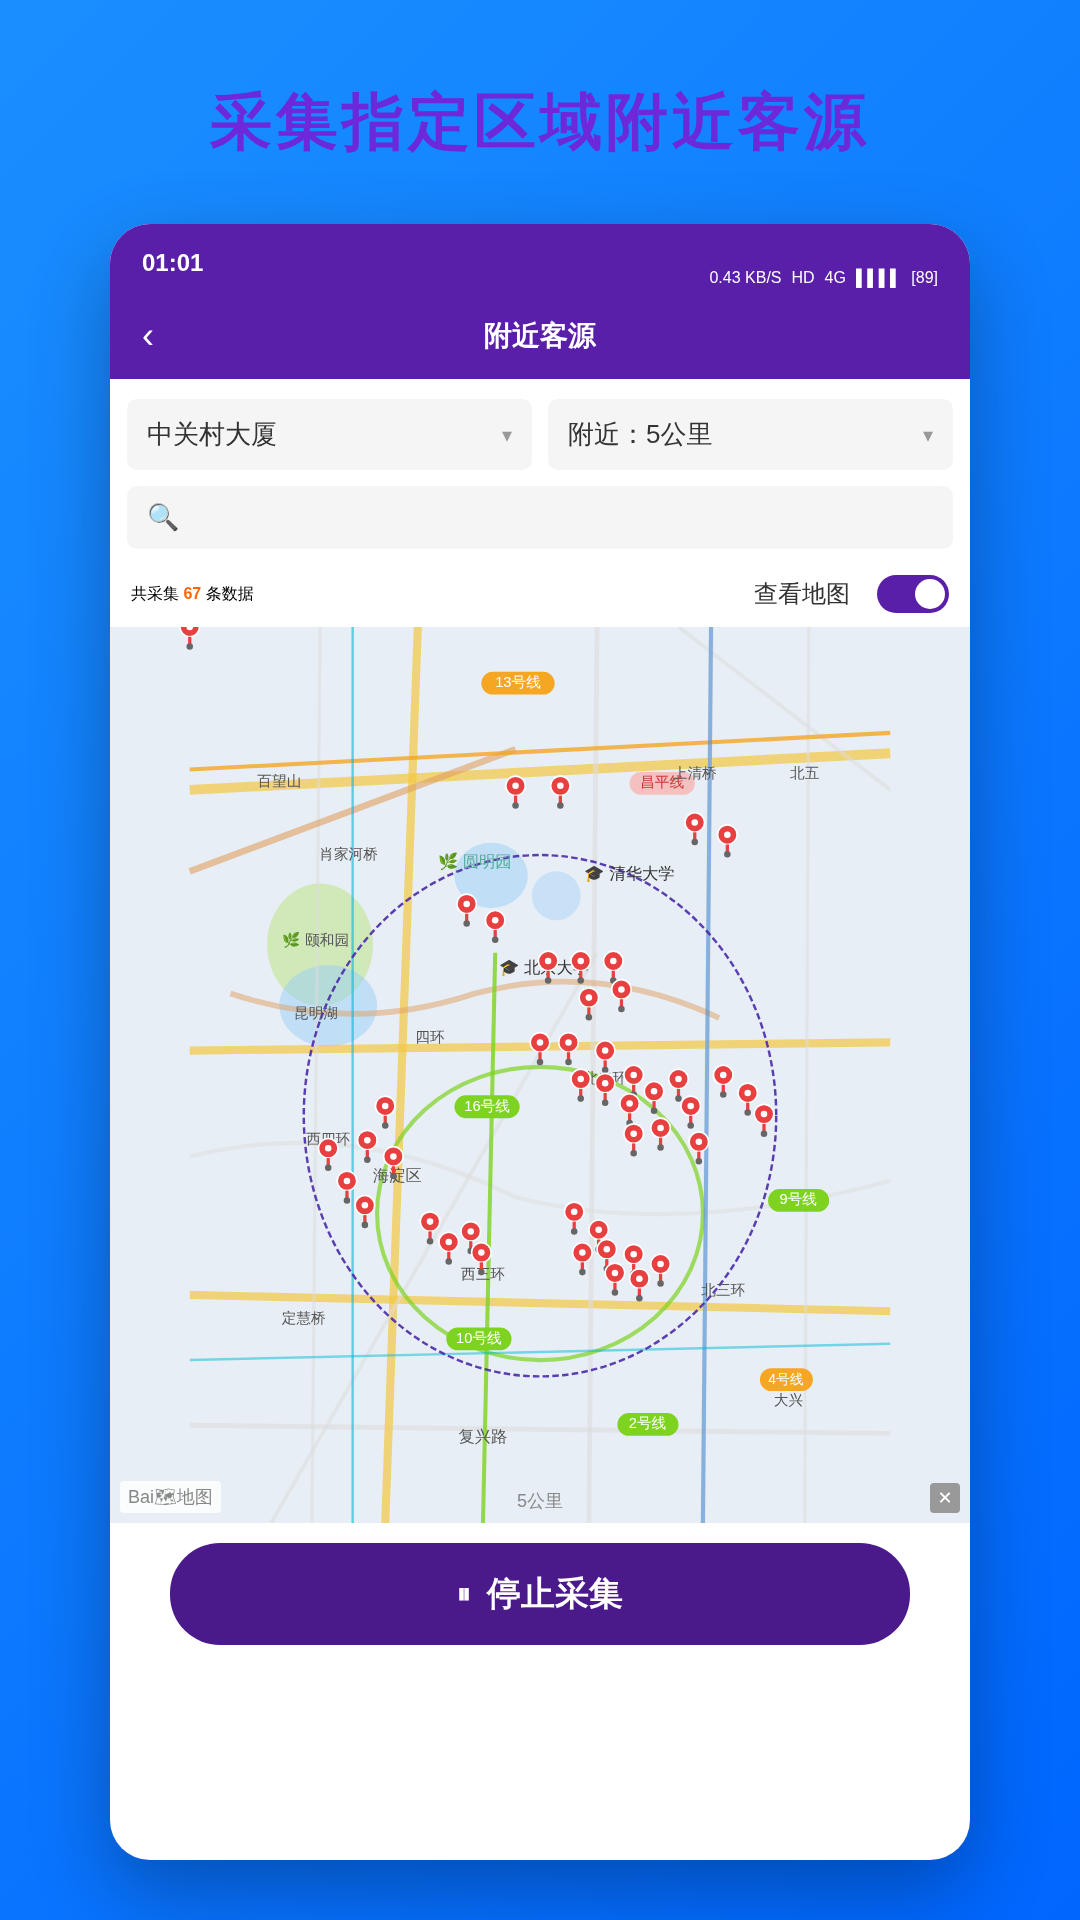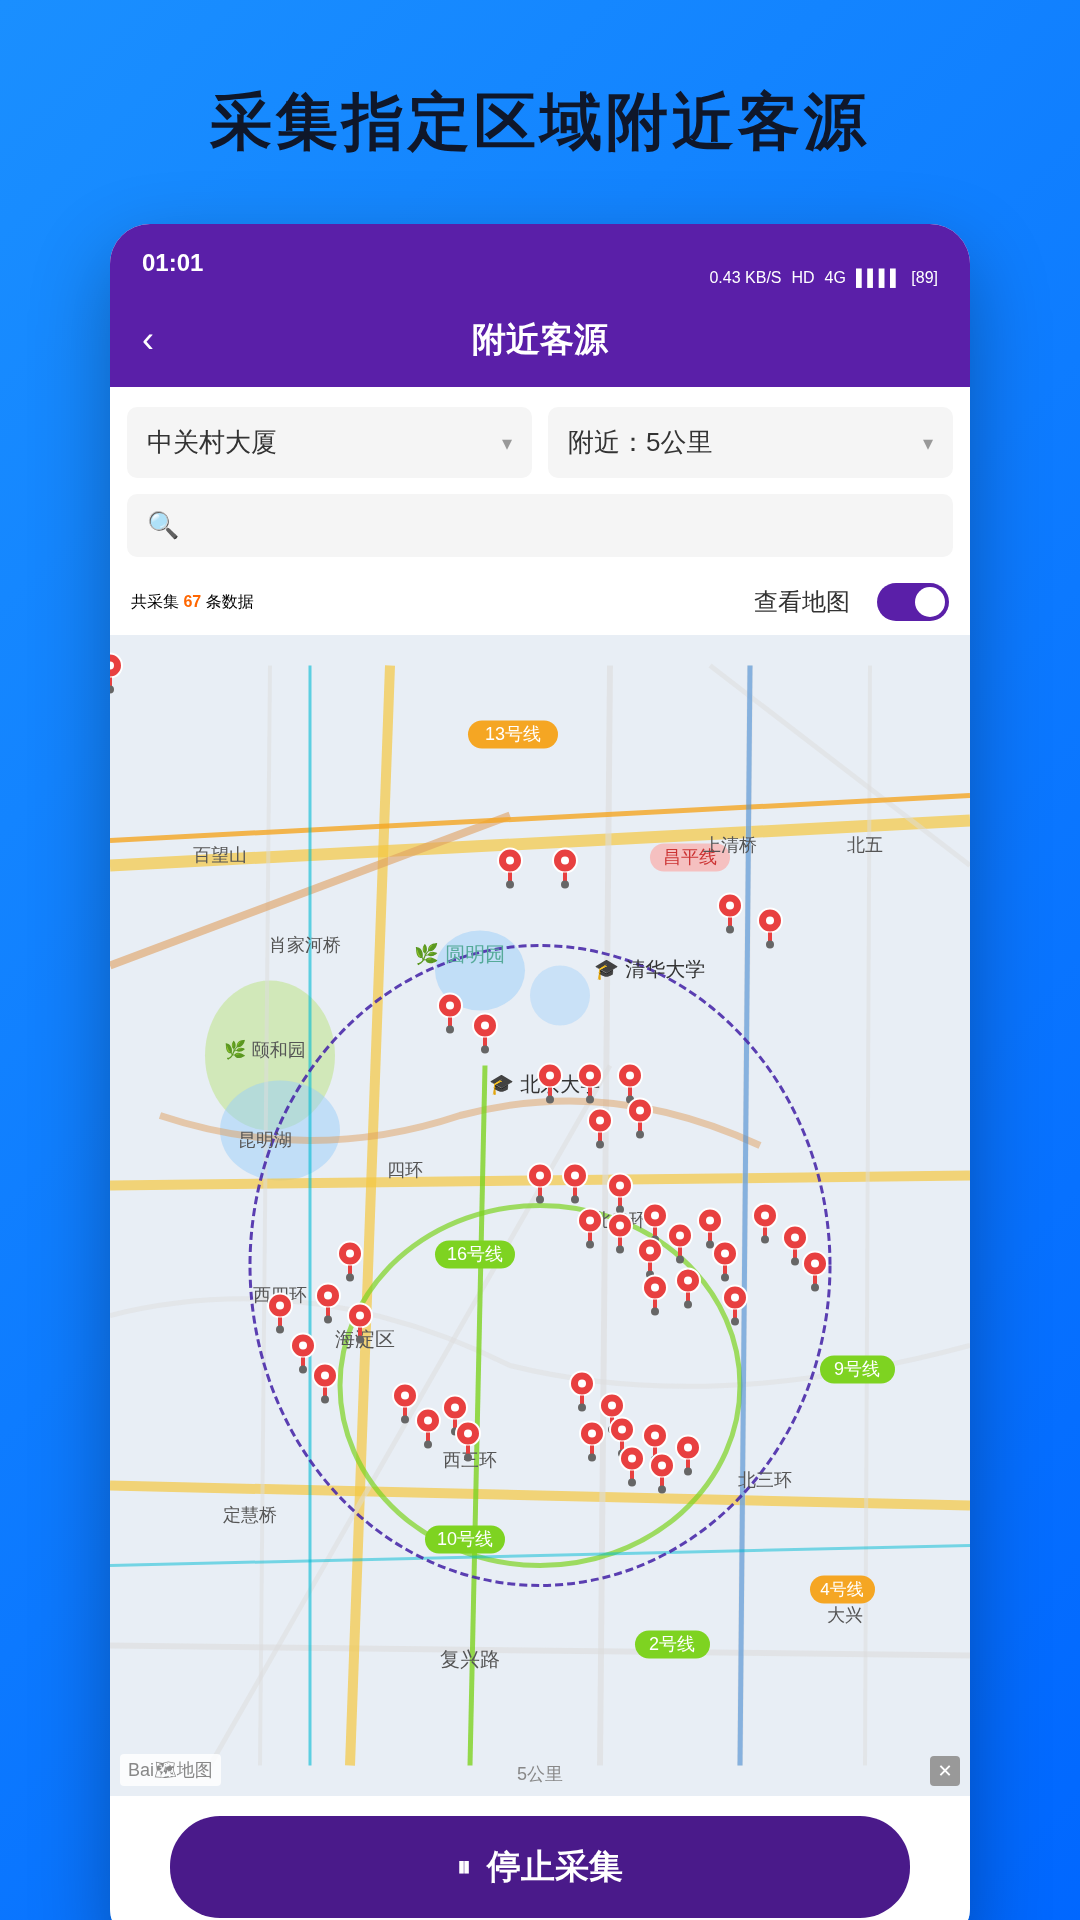--- a/index.html
+++ b/index.html
@@ -8,21 +8,21 @@
       width: 1080px;
       min-height: 1920px;
       background: linear-gradient(135deg, #1a8fff 0%, #0066ff 100%);
       font-family: 'PingFang SC', 'Microsoft YaHei', sans-serif;
       display: flex;
       flex-direction: column;
       align-items: center;
       overflow-x: hidden;
     }
     .top-title {
-      color: #0f172a;
+      color: #6d28d9;
       font-size: 62px;
       font-weight: 800;
       text-align: center;
       padding: 80px 40px 60px;
       letter-spacing: 4px;
     }
     .phone-container {
       width: 860px;
       background: white;
       border-radius: 40px;
@@ -55,21 +55,21 @@
       position: relative;
     }
     .back-btn {
       position: absolute;
       left: 32px;
       font-size: 36px;
       color: white;
       cursor: pointer;
     }
     .header-title {
-      font-size: 34px;
+      font-size: 28px;
       font-weight: 600;
       color: white;
     }
     
     .controls-area {
       background: white;
       padding: 20px 17px 0;
     }
     .dropdown-row {
       display: flex;
@@ -142,21 +142,21 @@
       height: 30px;
       background: white;
       border-radius: 50%;
       position: absolute;
       right: 4px;
       top: 4px;
     }
     
     .map-area {
       width: 100%;
-      height: 1161px;
+      height: 896px;
       position: relative;
       overflow: hidden;
       background: #e8eef5;
     }
     .map-svg {
       width: 100%;
       height: 100%;
     }
     
     .bottom-bar {

